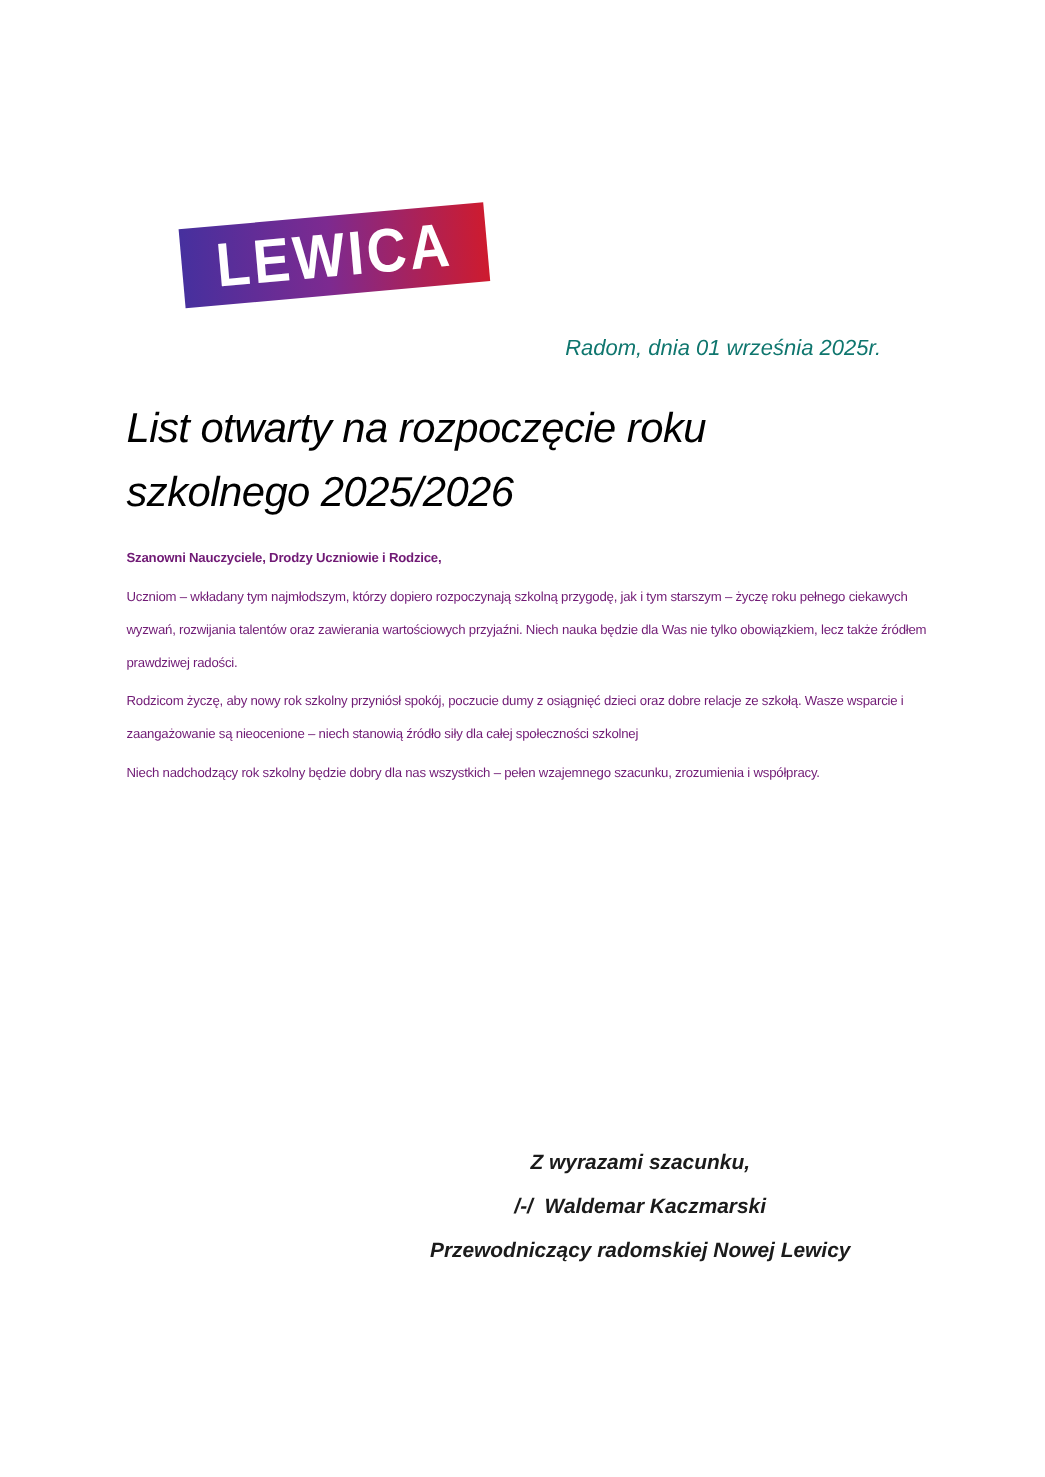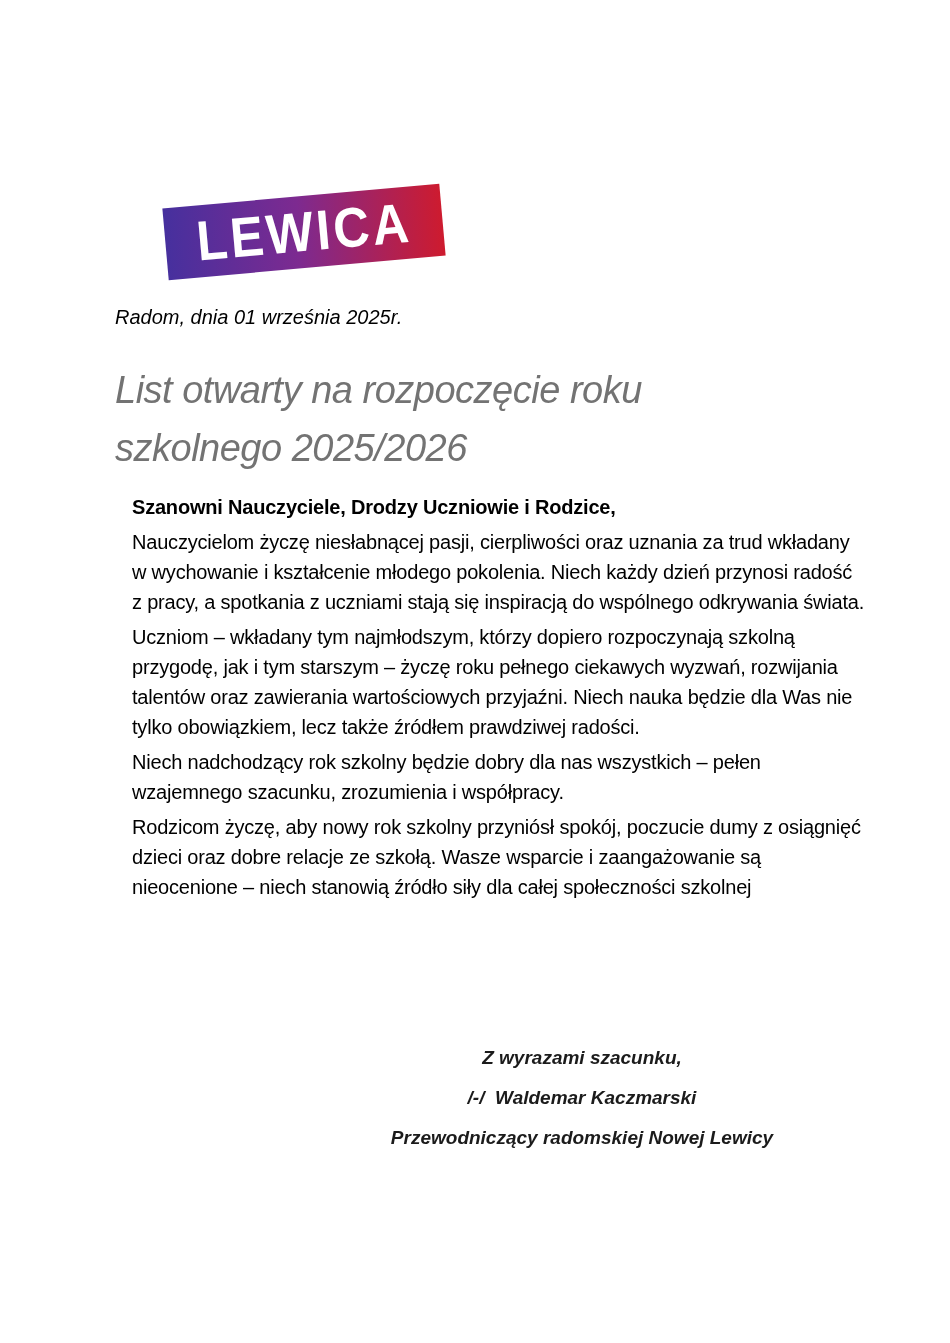--- a/index.html
+++ b/index.html
@@ -37,53 +37,54 @@
     font-size: 50px;
     letter-spacing: 3px;
     line-height: 1;
     transform: scaleY(1.12);
     white-space: nowrap;
   }
 
   
   .date-line {
     position: absolute;
-    left: 115px;
+    left: 130px;
     top: 303px;
     width: 671px;
+    text-align: right;
     font-style: italic;
     font-size: 20px;
     line-height: 28px;
-    color: #000000;
+    color: #0f766e;
   }
 
   
   .letter-title {
     position: absolute;
     left: 115px;
     top: 336px;
     width: 680px;
     font-style: italic;
     font-weight: 400;
     font-size: 38px;
     line-height: 58px;
     letter-spacing: -0.5px;
-    color: #737373;
+    color: #000000;
   }
 
   
   .letter-body {
     position: absolute;
-    left: 132px;
+    left: 115px;
     top: 492px;
     width: 735px;
-    font-size: 20px;
+    font-size: 12px;
     line-height: 30px;
     letter-spacing: -0.2px;
-    color: #000000;
+    color: #701a75;
   }
   .salutation {
     font-weight: 700;
     margin: 0 0 10px 0;
   }
   .letter-body p {
     margin: 0 0 5px 0;
   }
 
   
@@ -111,24 +112,23 @@
   <div class="logo-banner">
     <span class="logo-text">LEWICA</span>
   </div>
 
   <div class="date-line">Radom, dnia 01 września 2025r.</div>
 
   <h1 class="letter-title">List otwarty na rozpoczęcie roku szkolnego 2025/2026</h1>
 
   <div class="letter-body">
     <p class="salutation">Szanowni Nauczyciele, Drodzy Uczniowie i Rodzice,</p>
-    <p>Nauczycielom życzę niesłabnącej pasji, cierpliwości oraz uznania za trud wkładany w wychowanie i kształcenie młodego pokolenia. Niech każdy dzień przynosi radość z pracy, a spotkania z uczniami stają się inspiracją do wspólnego odkrywania świata.</p>
     <p>Uczniom – wkładany tym najmłodszym, którzy dopiero rozpoczynają szkolną przygodę, jak i tym starszym – życzę roku pełnego ciekawych wyzwań, rozwijania talentów oraz zawierania wartościowych przyjaźni. Niech nauka będzie dla Was nie tylko obowiązkiem, lecz także źródłem prawdziwej radości.</p>
+    <p>Rodzicom życzę, aby nowy rok szkolny przyniósł spokój, poczucie dumy z osiągnięć dzieci oraz dobre relacje ze szkołą. Wasze wsparcie i zaangażowanie są nieocenione – niech stanowią źródło siły dla całej społeczności szkolnej</p>
     <p>Niech nadchodzący rok szkolny będzie dobry dla nas wszystkich – pełen wzajemnego szacunku, zrozumienia i współpracy.</p>
-    <p>Rodzicom życzę, aby nowy rok szkolny przyniósł spokój, poczucie dumy z osiągnięć dzieci oraz dobre relacje ze szkołą. Wasze wsparcie i zaangażowanie są nieocenione – niech stanowią źródło siły dla całej społeczności szkolnej</p>
   </div>
 
   <div class="signature-block">
     <div>Z wyrazami szacunku,</div>
     <div class="sig-name">/-/  Waldemar Kaczmarski</div>
     <div>Przewodniczący radomskiej Nowej Lewicy</div>
   </div>
 
 </div>
 

